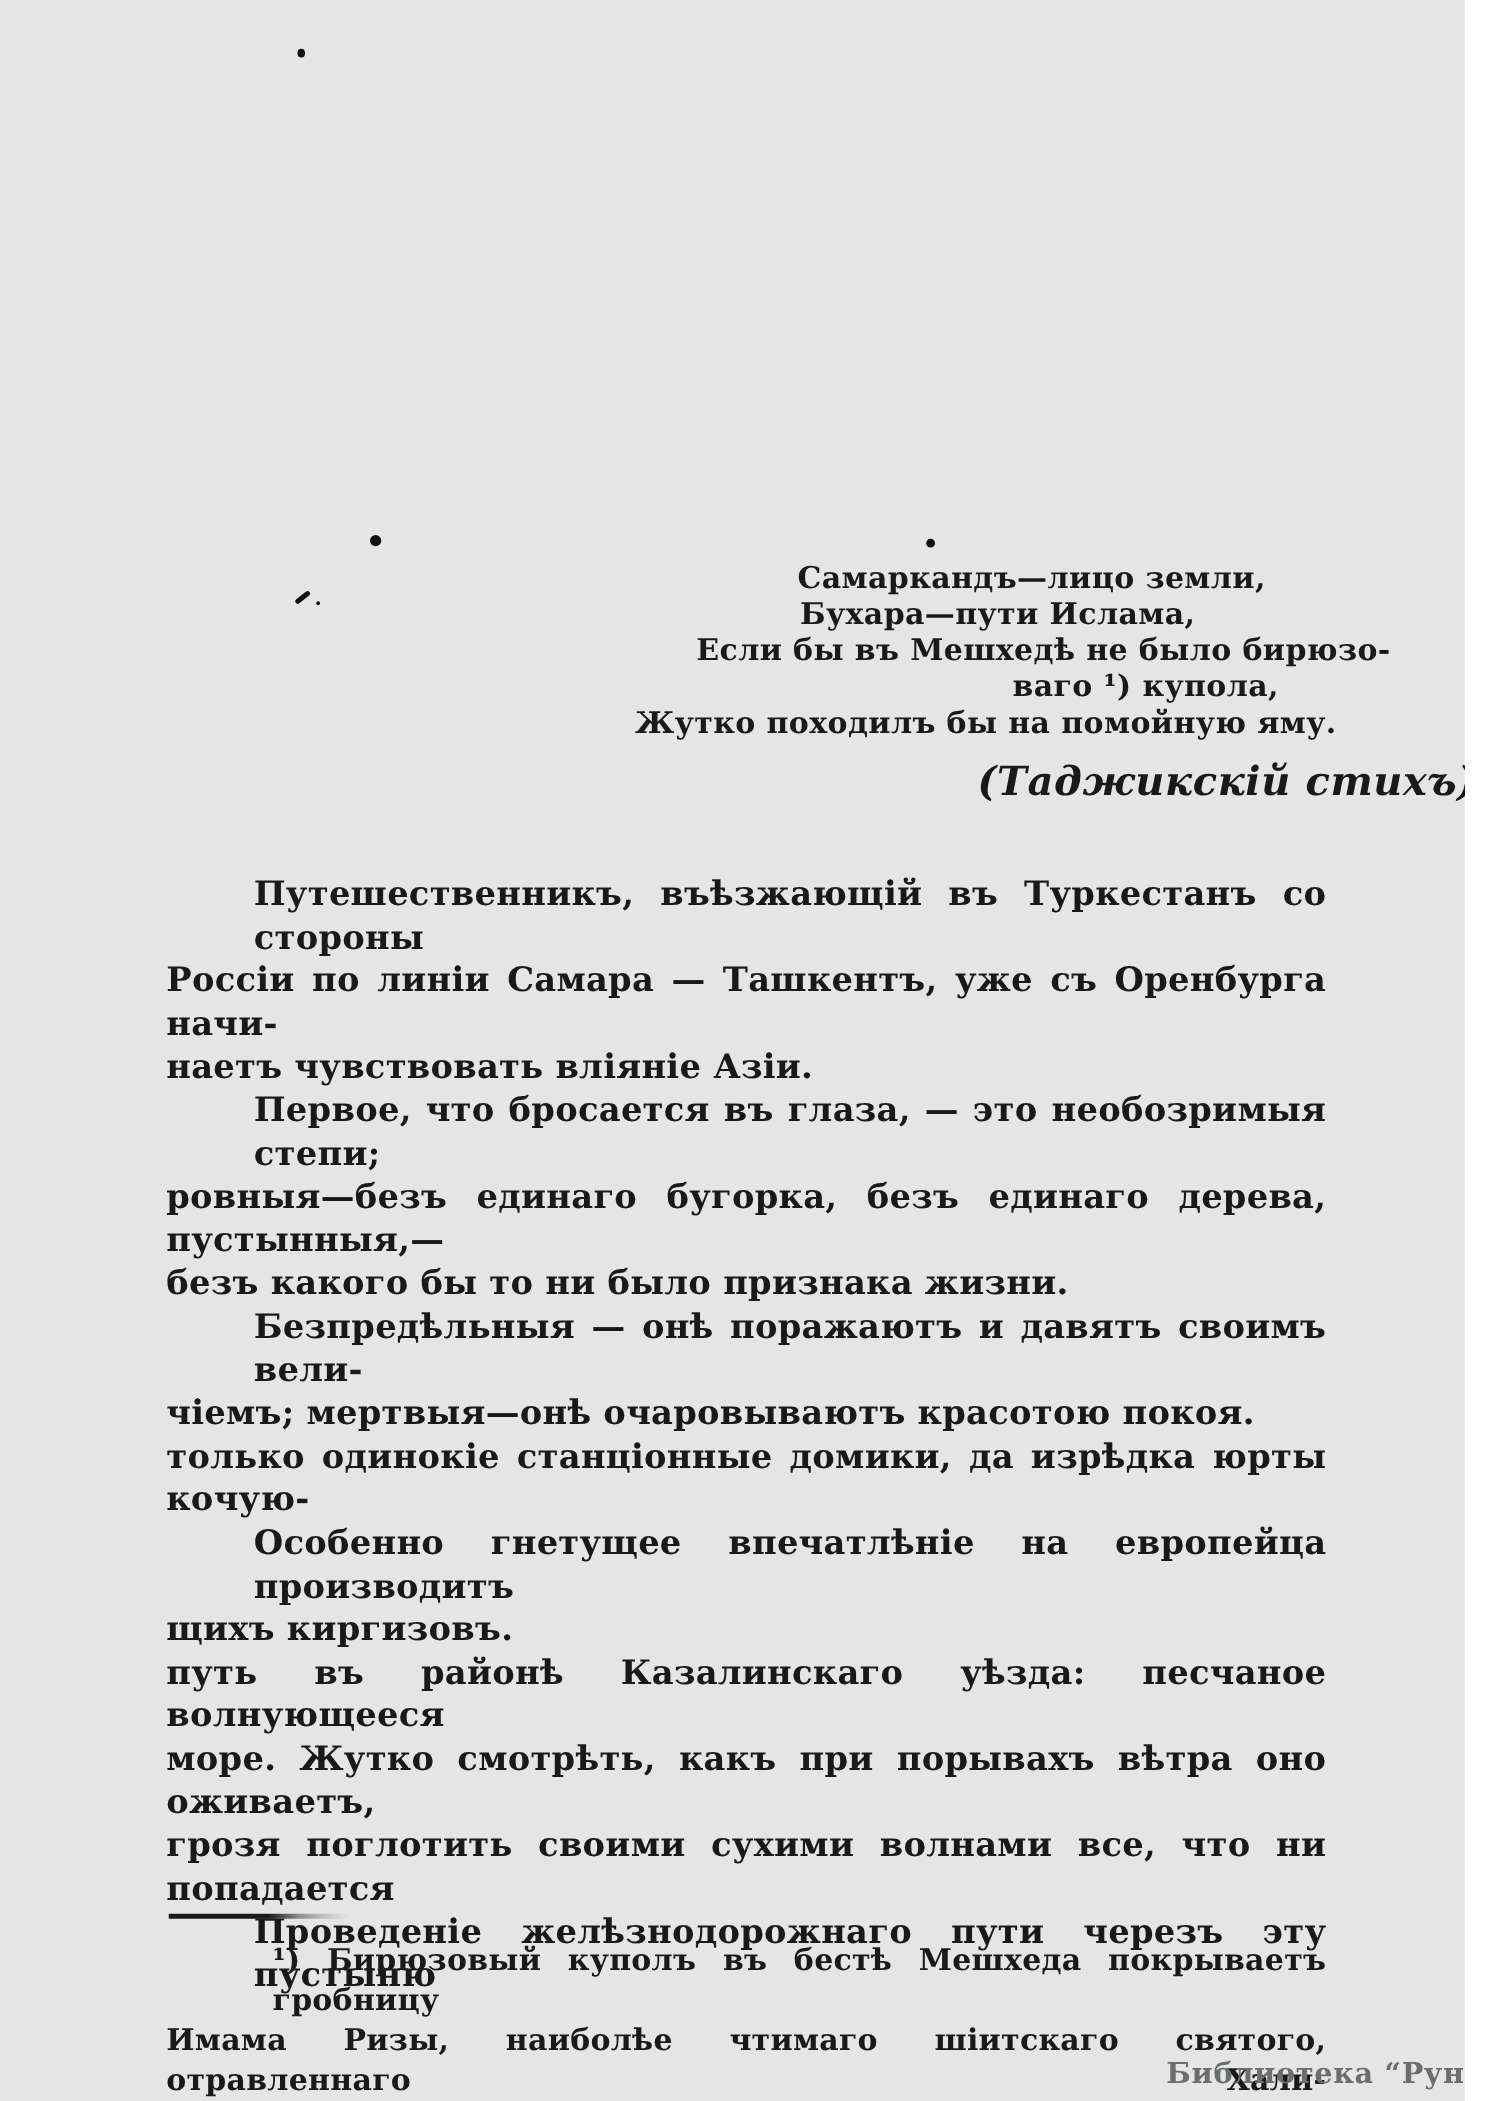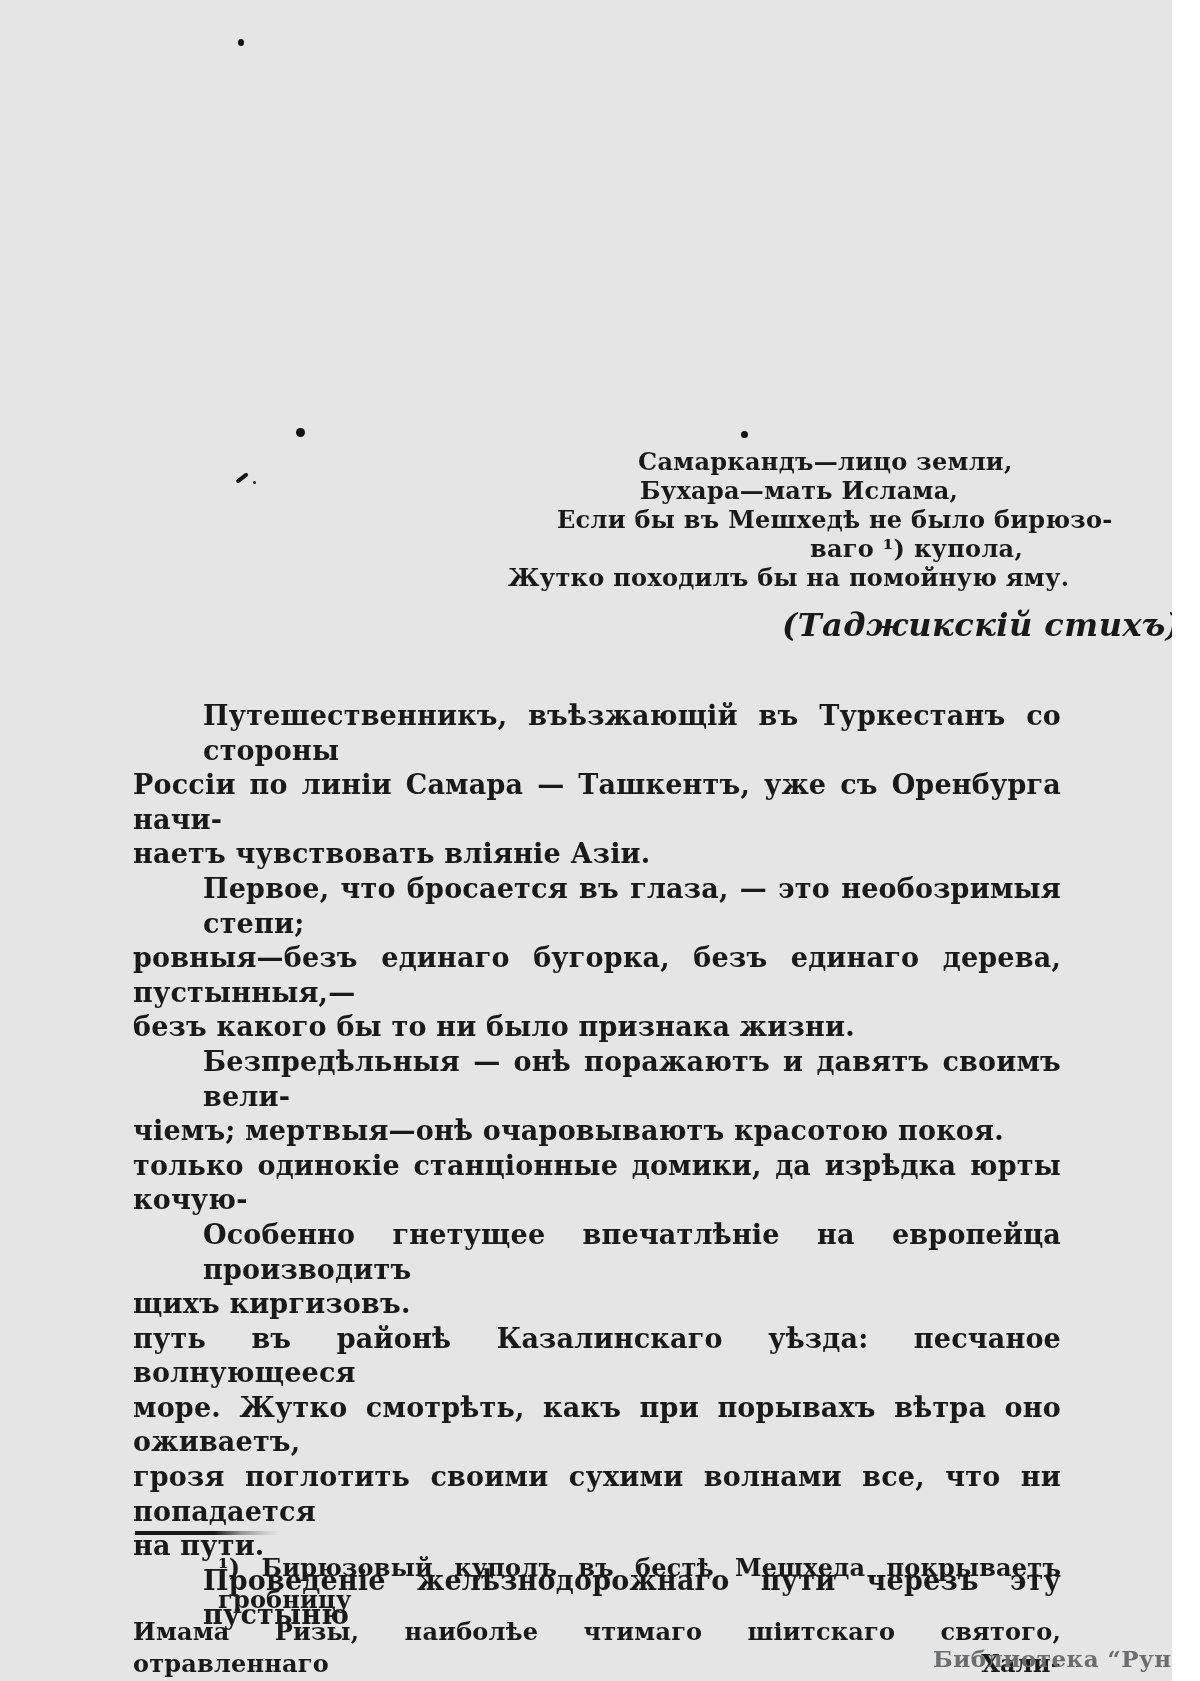--- a/index.html
+++ b/index.html
@@ -114,21 +114,21 @@
 <div class="page">
 
   <div class="speck speck-top"></div>
   <div class="speck speck-dot-a"></div>
   <div class="speck speck-dot-b"></div>
   <div class="speck speck-dot-c"></div>
   <div class="ink-slash"></div>
 
   <div class="epigraph">
     <div class="ep0">Самаркандъ—лицо земли,</div>
-    <div class="ep1">Бухара—мать Ислама,</div>
+    <div class="ep1">Бухара—пути Ислама,</div>
     <div class="ep2">Если бы въ Мешхедѣ не было бирюзо-</div>
     <div class="ep3">ваго ¹) купола,</div>
     <div class="ep4">Жутко походилъ бы на помойную яму.</div>
   </div>
   <div class="epigraph-caption">(Таджикскій стихъ).</div>
 
   <div class="bodytext">
     <div class="bline first">Путешественникъ, въѣзжающій въ Туркестанъ со стороны</div>
     <div class="bline">Россіи по линіи Самара — Ташкентъ, уже съ Оренбурга начи-</div>
     <div class="bline last">наетъ чувствовать вліяніе Азіи.</div>
@@ -140,21 +140,20 @@
     <div class="bline first">Безпредѣльныя — онѣ поражаютъ и давятъ своимъ вели-</div>
     <div class="bline last">чіемъ; мертвыя—онѣ очаровываютъ красотою покоя.</div>
 
     <div class="bline">только одинокіе станціонные домики, да изрѣдка юрты кочую-</div>
     <div class="bline first">Особенно гнетущее впечатлѣніе на европейца производитъ</div>
 
     <div class="bline last">щихъ киргизовъ.</div>
     <div class="bline">путь въ районѣ Казалинскаго уѣзда: песчаное волнующееся</div>
     <div class="bline">море. Жутко смотрѣть, какъ при порывахъ вѣтра оно оживаетъ,</div>
     <div class="bline">грозя поглотить своими сухими волнами все, что ни попадается</div>
-    <div class="bline last">на пути.</div>
 
     <div class="bline first">Проведеніе желѣзнодорожнаго пути черезъ эту пустыню</div>
 
   </div>
 
   <div class="footnote-rule"></div>
   <div class="footnote">
     <div class="fline first">¹) Бирюзовый куполъ въ бестѣ Мешхеда покрываетъ гробницу</div>
     <div class="fline">Имама Ризы, наиболѣе чтимаго шіитскаго святого, отравленнаго Хали-</div>
     <div class="fline last">фомъ Аль-Мамуномъ въ 813 г. по Р. Х.</div>

